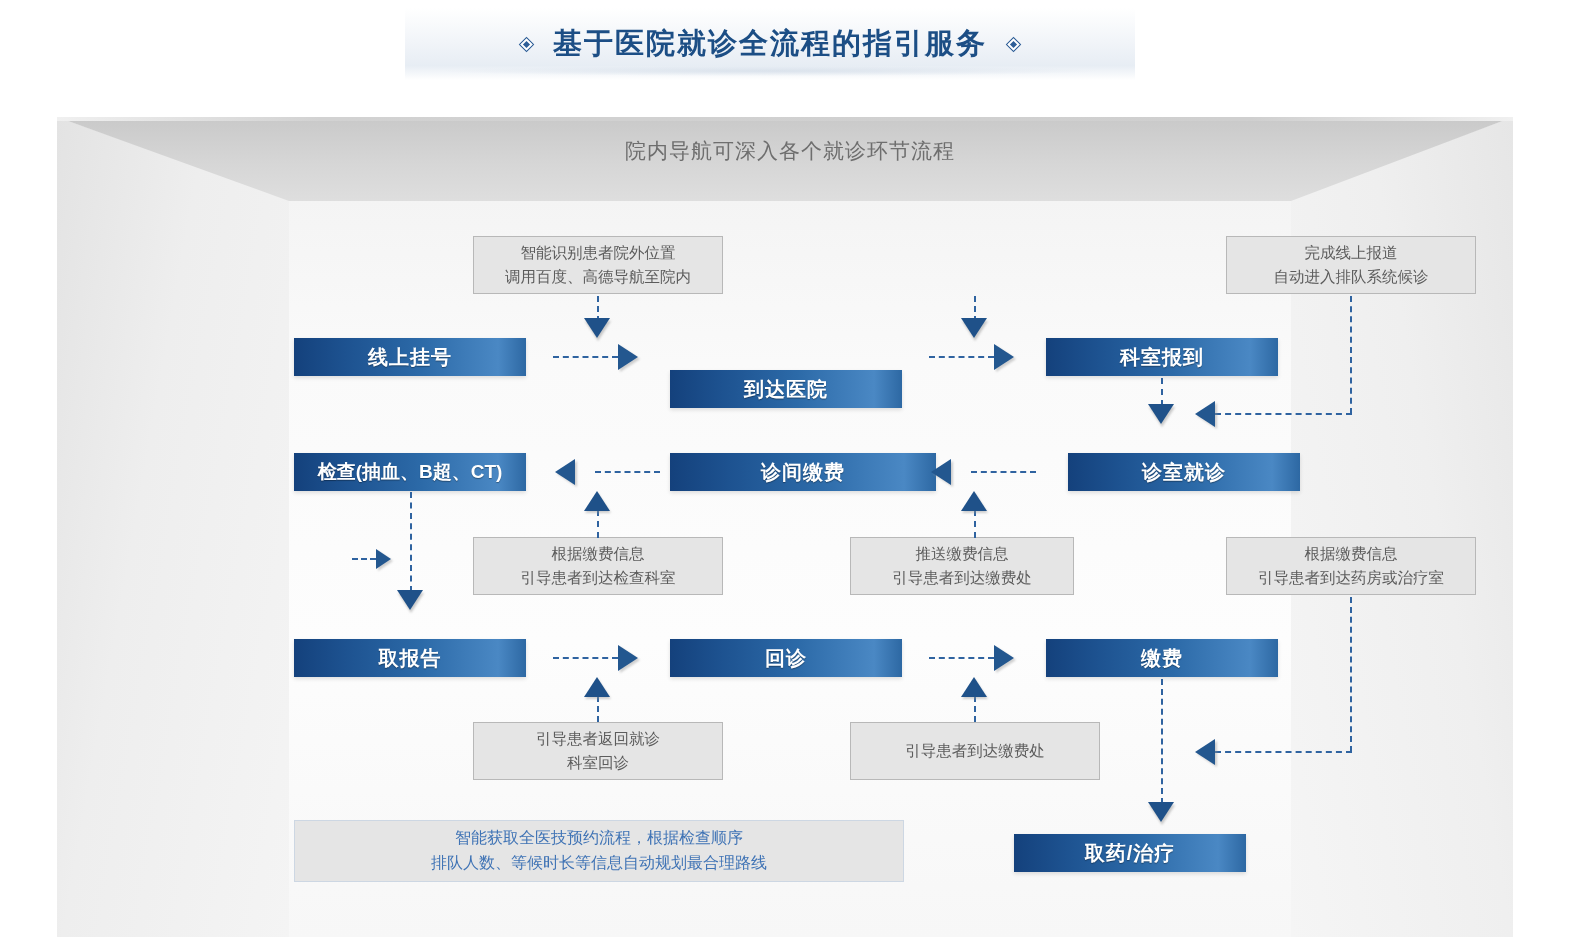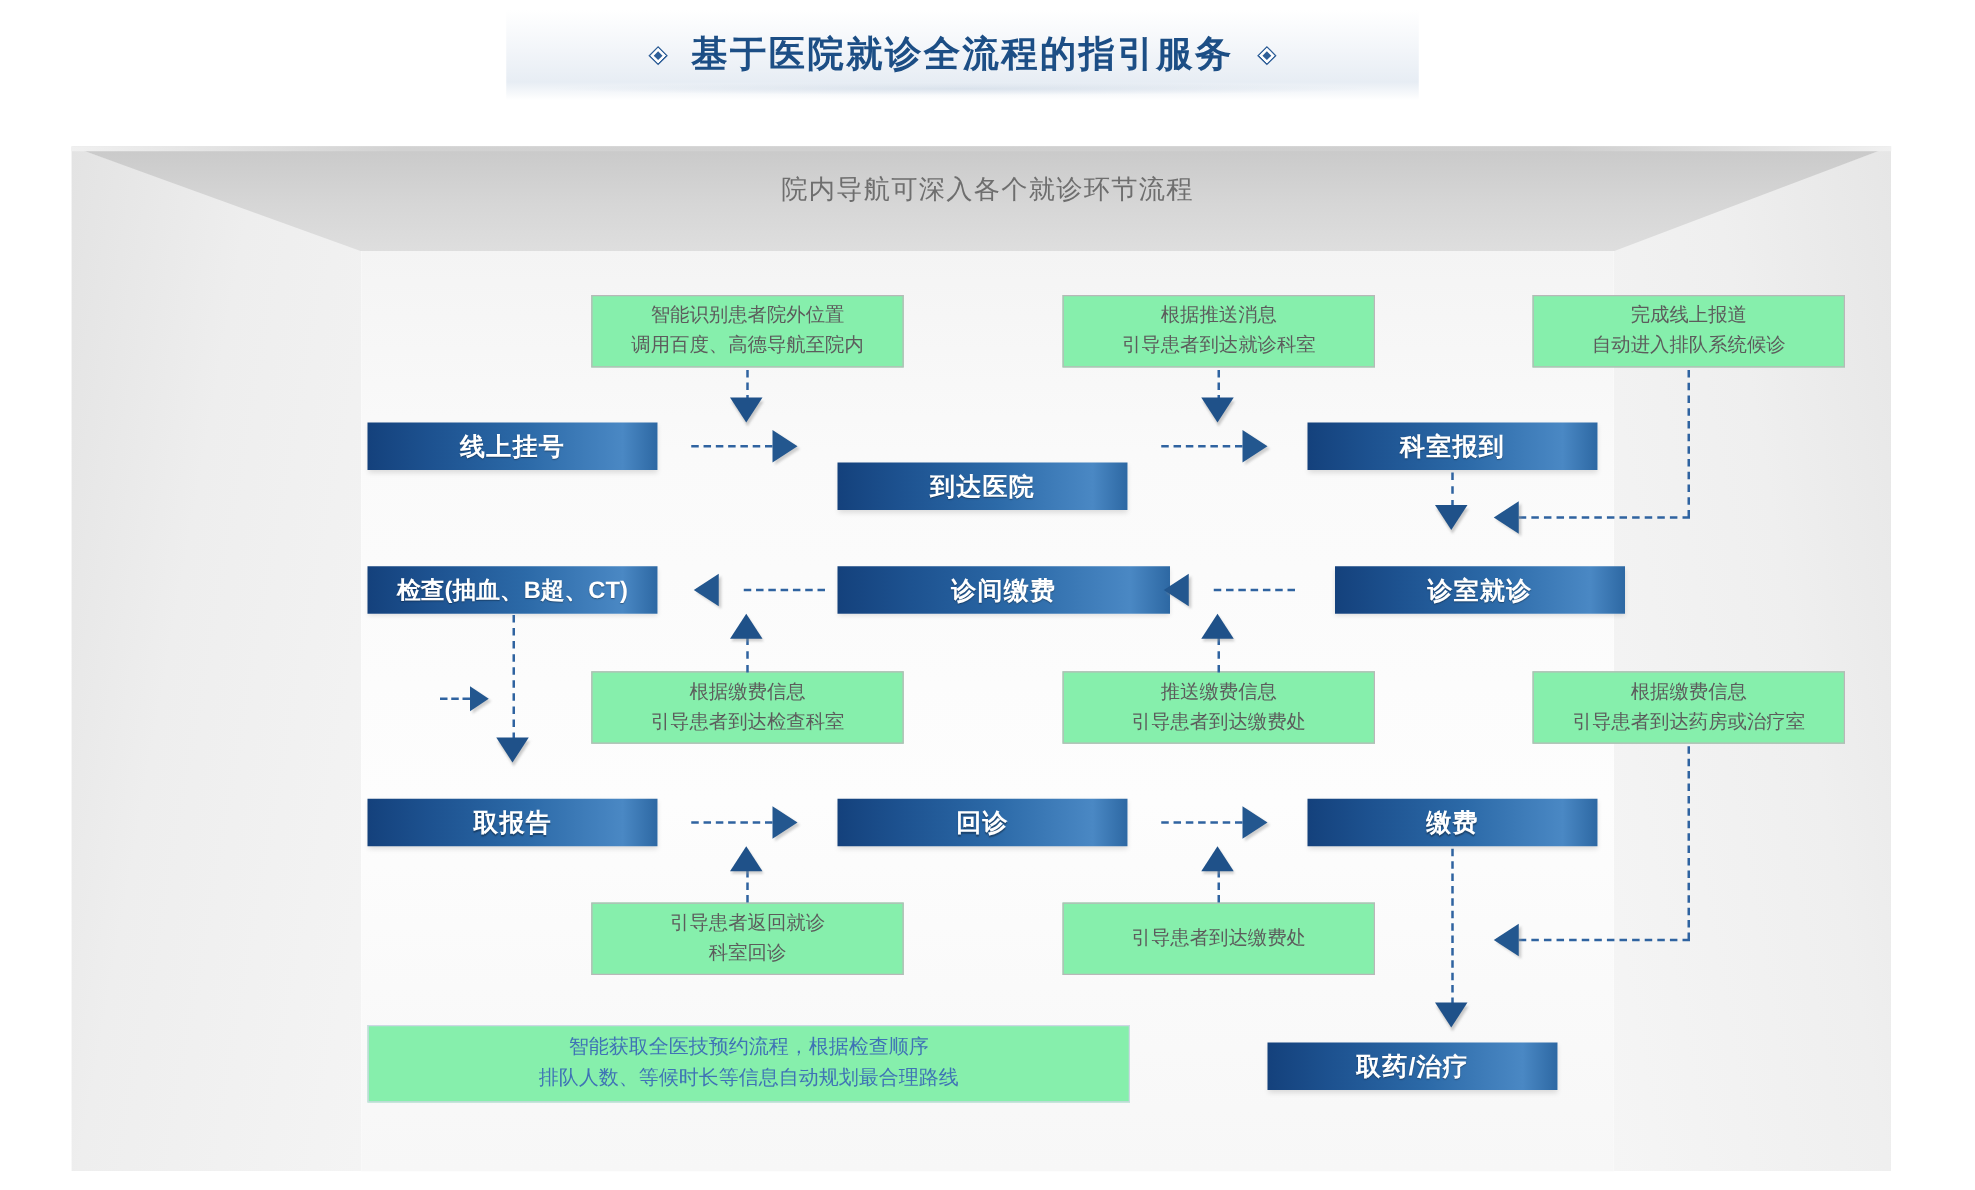--- a/index.html
+++ b/index.html
@@ -119,21 +119,21 @@
     justify-content: center;
     text-shadow: 0 1px 1px rgba(0,0,0,0.35);
     box-shadow: 0 2px 4px rgba(0,0,0,0.12);
     white-space: nowrap;
   }
   .proc.compact { font-size: 19px; letter-spacing: 0px; }
 
   
   .note {
     position: absolute;
-    background: #86efac;
+    background: #e5e5e5;
     border: 1px solid #b8b8b8;
     color: #5c5c5c;
     font-size: 15.5px;
     line-height: 1.55;
     display: flex;
     align-items: center;
     justify-content: center;
     text-align: center;
     padding: 4px 8px;
   }
@@ -206,26 +206,20 @@
 
 <div id="stage">
 
   <div class="note" style="left:473px; top:236px; width:250px; height:58px;">
     <div>
       <span>智能识别患者院外位置</span>
       <span>调用百度、高德导航至院内</span>
     </div>
   </div>
 
-  <div class="note" style="left:850px; top:236px; width:250px; height:58px;">
-    <div>
-      <span>根据推送消息</span>
-      <span>引导患者到达就诊科室</span>
-    </div>
-  </div>
 
   <div class="note" style="left:1226px; top:236px; width:250px; height:58px;">
     <div>
       <span>完成线上报道</span>
       <span>自动进入排队系统候诊</span>
     </div>
   </div>
 
   <div class="dash-v" style="left:597px; top:296px; height:26px;"></div>
   <div class="arrow arrow-d" style="left:584px; top:318px;"></div>
@@ -266,21 +260,21 @@
   <div class="note" style="left:473px; top:537px; width:250px; height:58px;">
     <div>
       <span>根据缴费信息</span>
       <span>引导患者到达检查科室</span>
     </div>
   </div>
 
   <div class="dash-v" style="left:597px; top:510px; height:28px;"></div>
   <div class="arrow arrow-u" style="left:584px; top:491px;"></div>
 
-  <div class="note" style="left:850px; top:537px; width:250px; height:58px;">
+  <div class="note" style="left:850px; top:537px; width:224px; height:58px;">
     <div>
       <span>推送缴费信息</span>
       <span>引导患者到达缴费处</span>
     </div>
   </div>
 
   <div class="dash-v" style="left:974px; top:510px; height:28px;"></div>
   <div class="arrow arrow-u" style="left:961px; top:491px;"></div>
 
   <div class="note" style="left:1226px; top:537px; width:250px; height:58px;">

